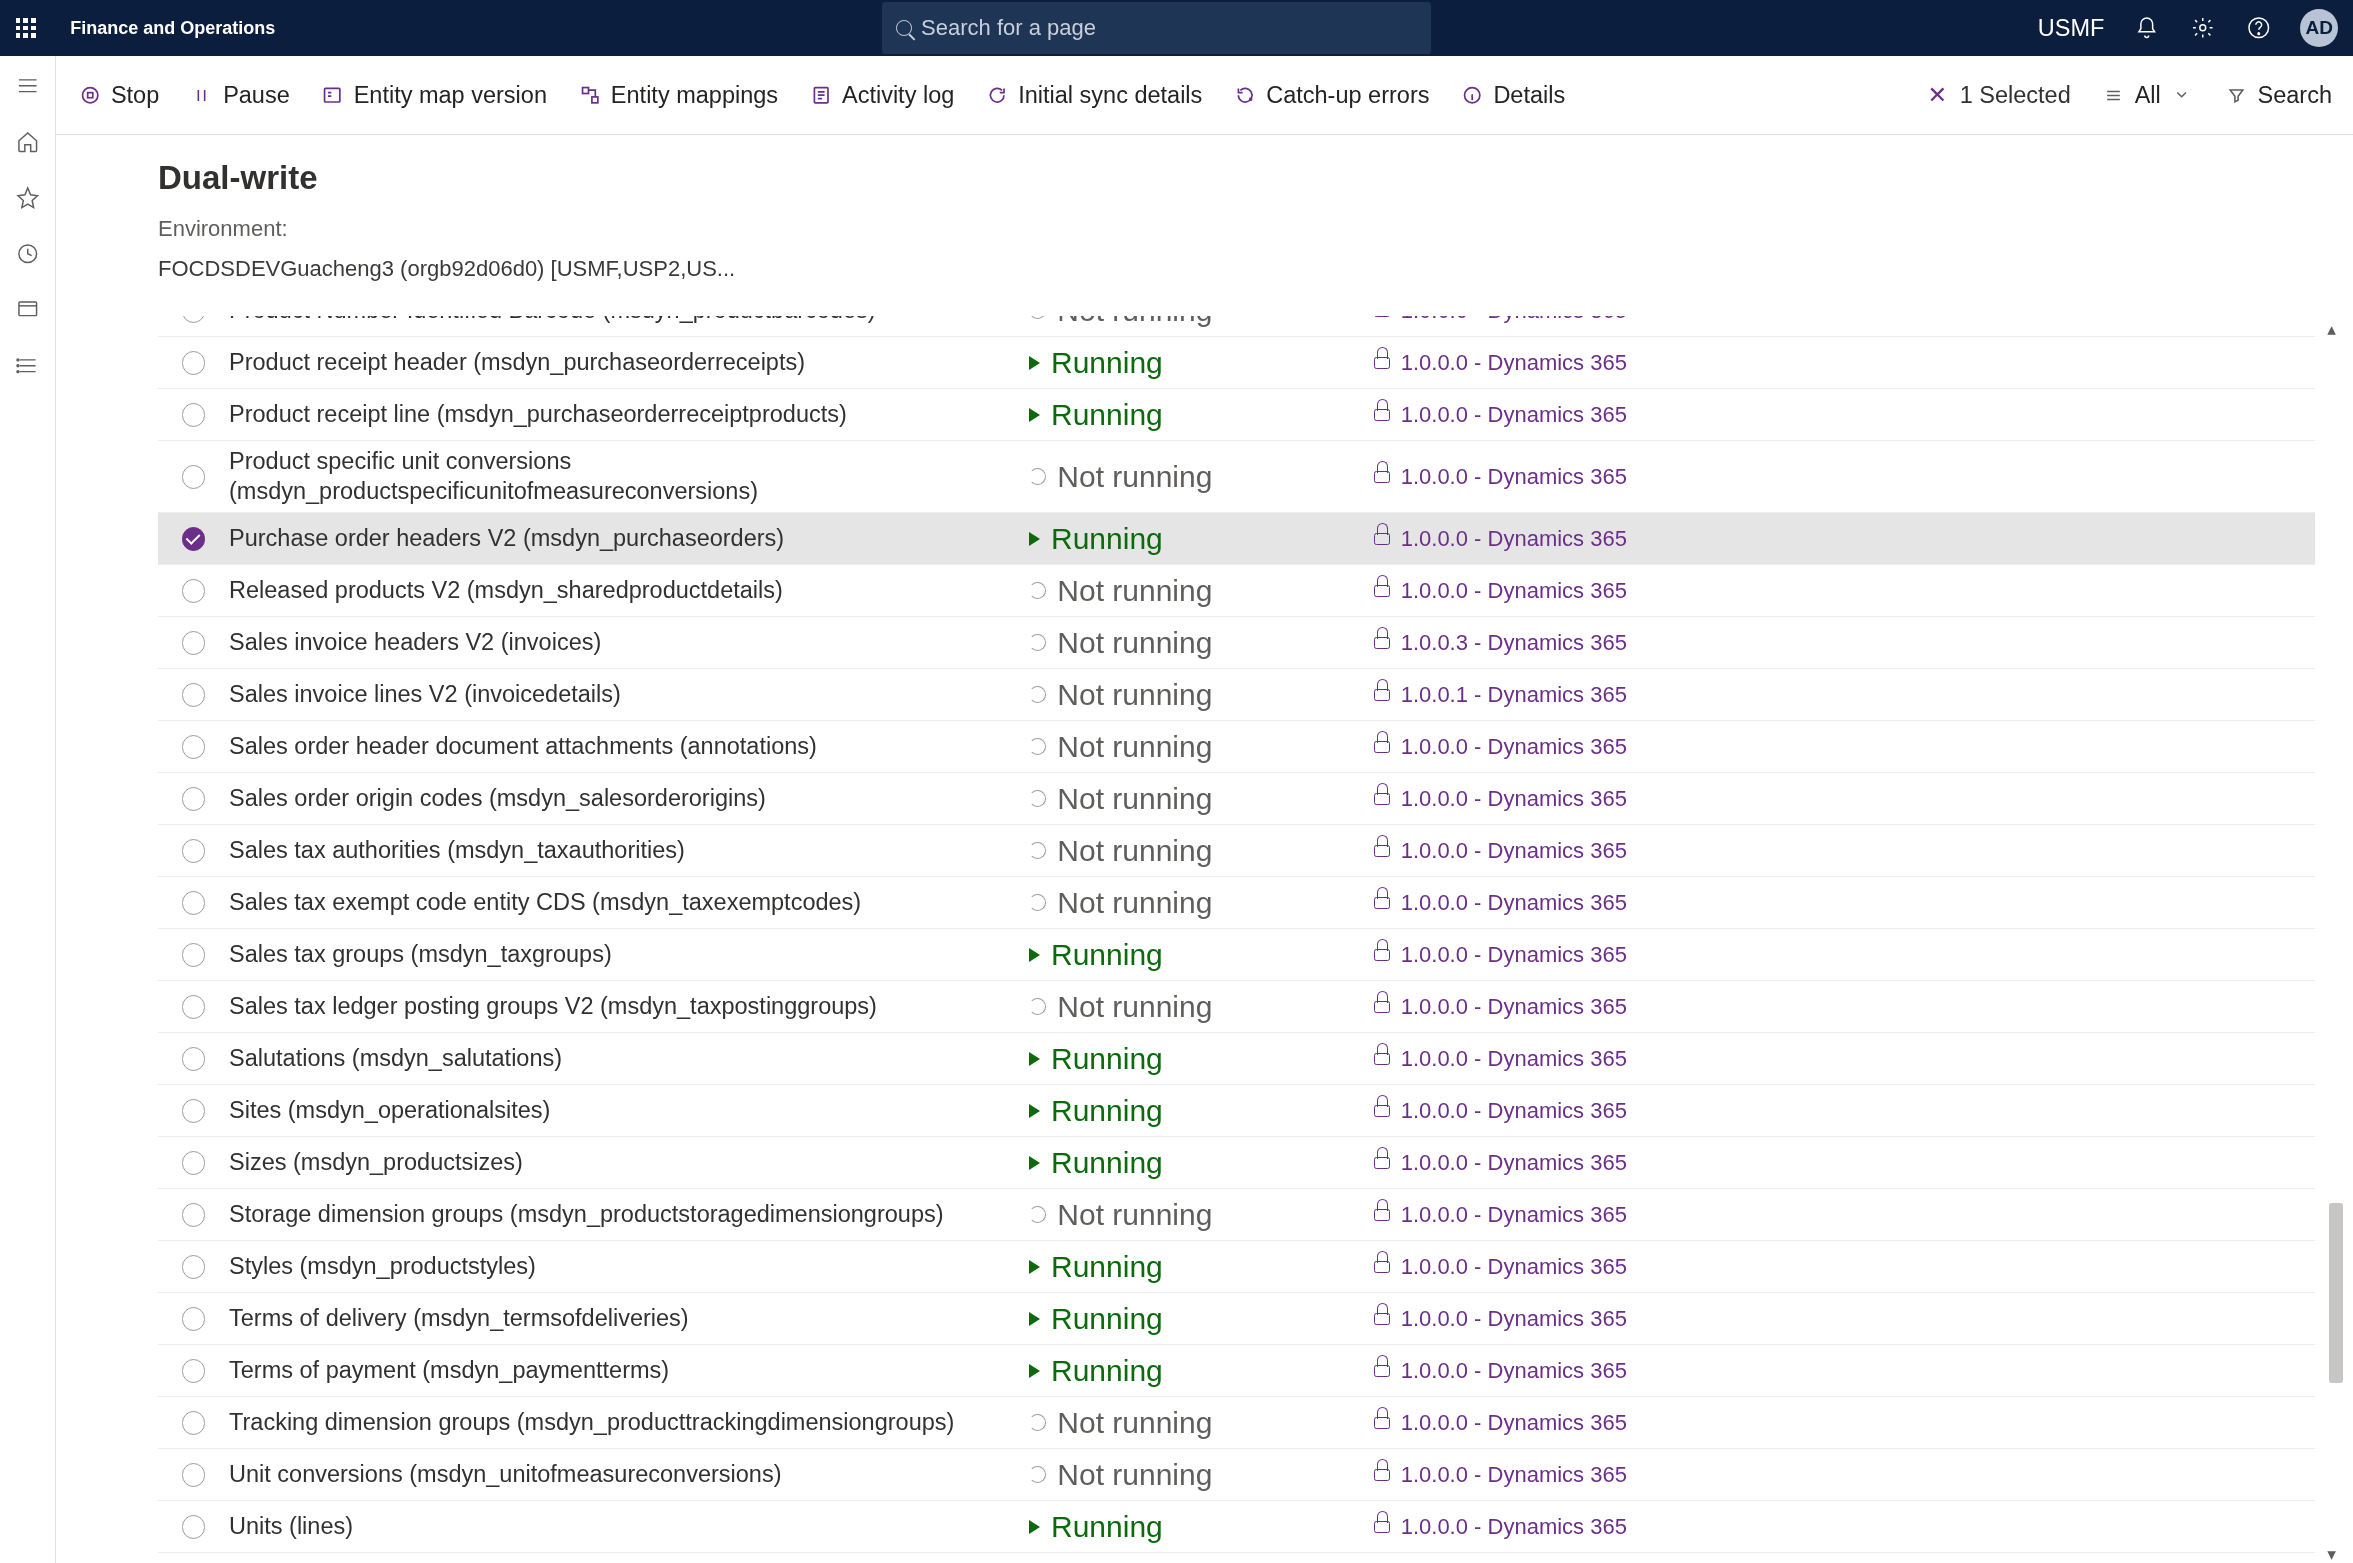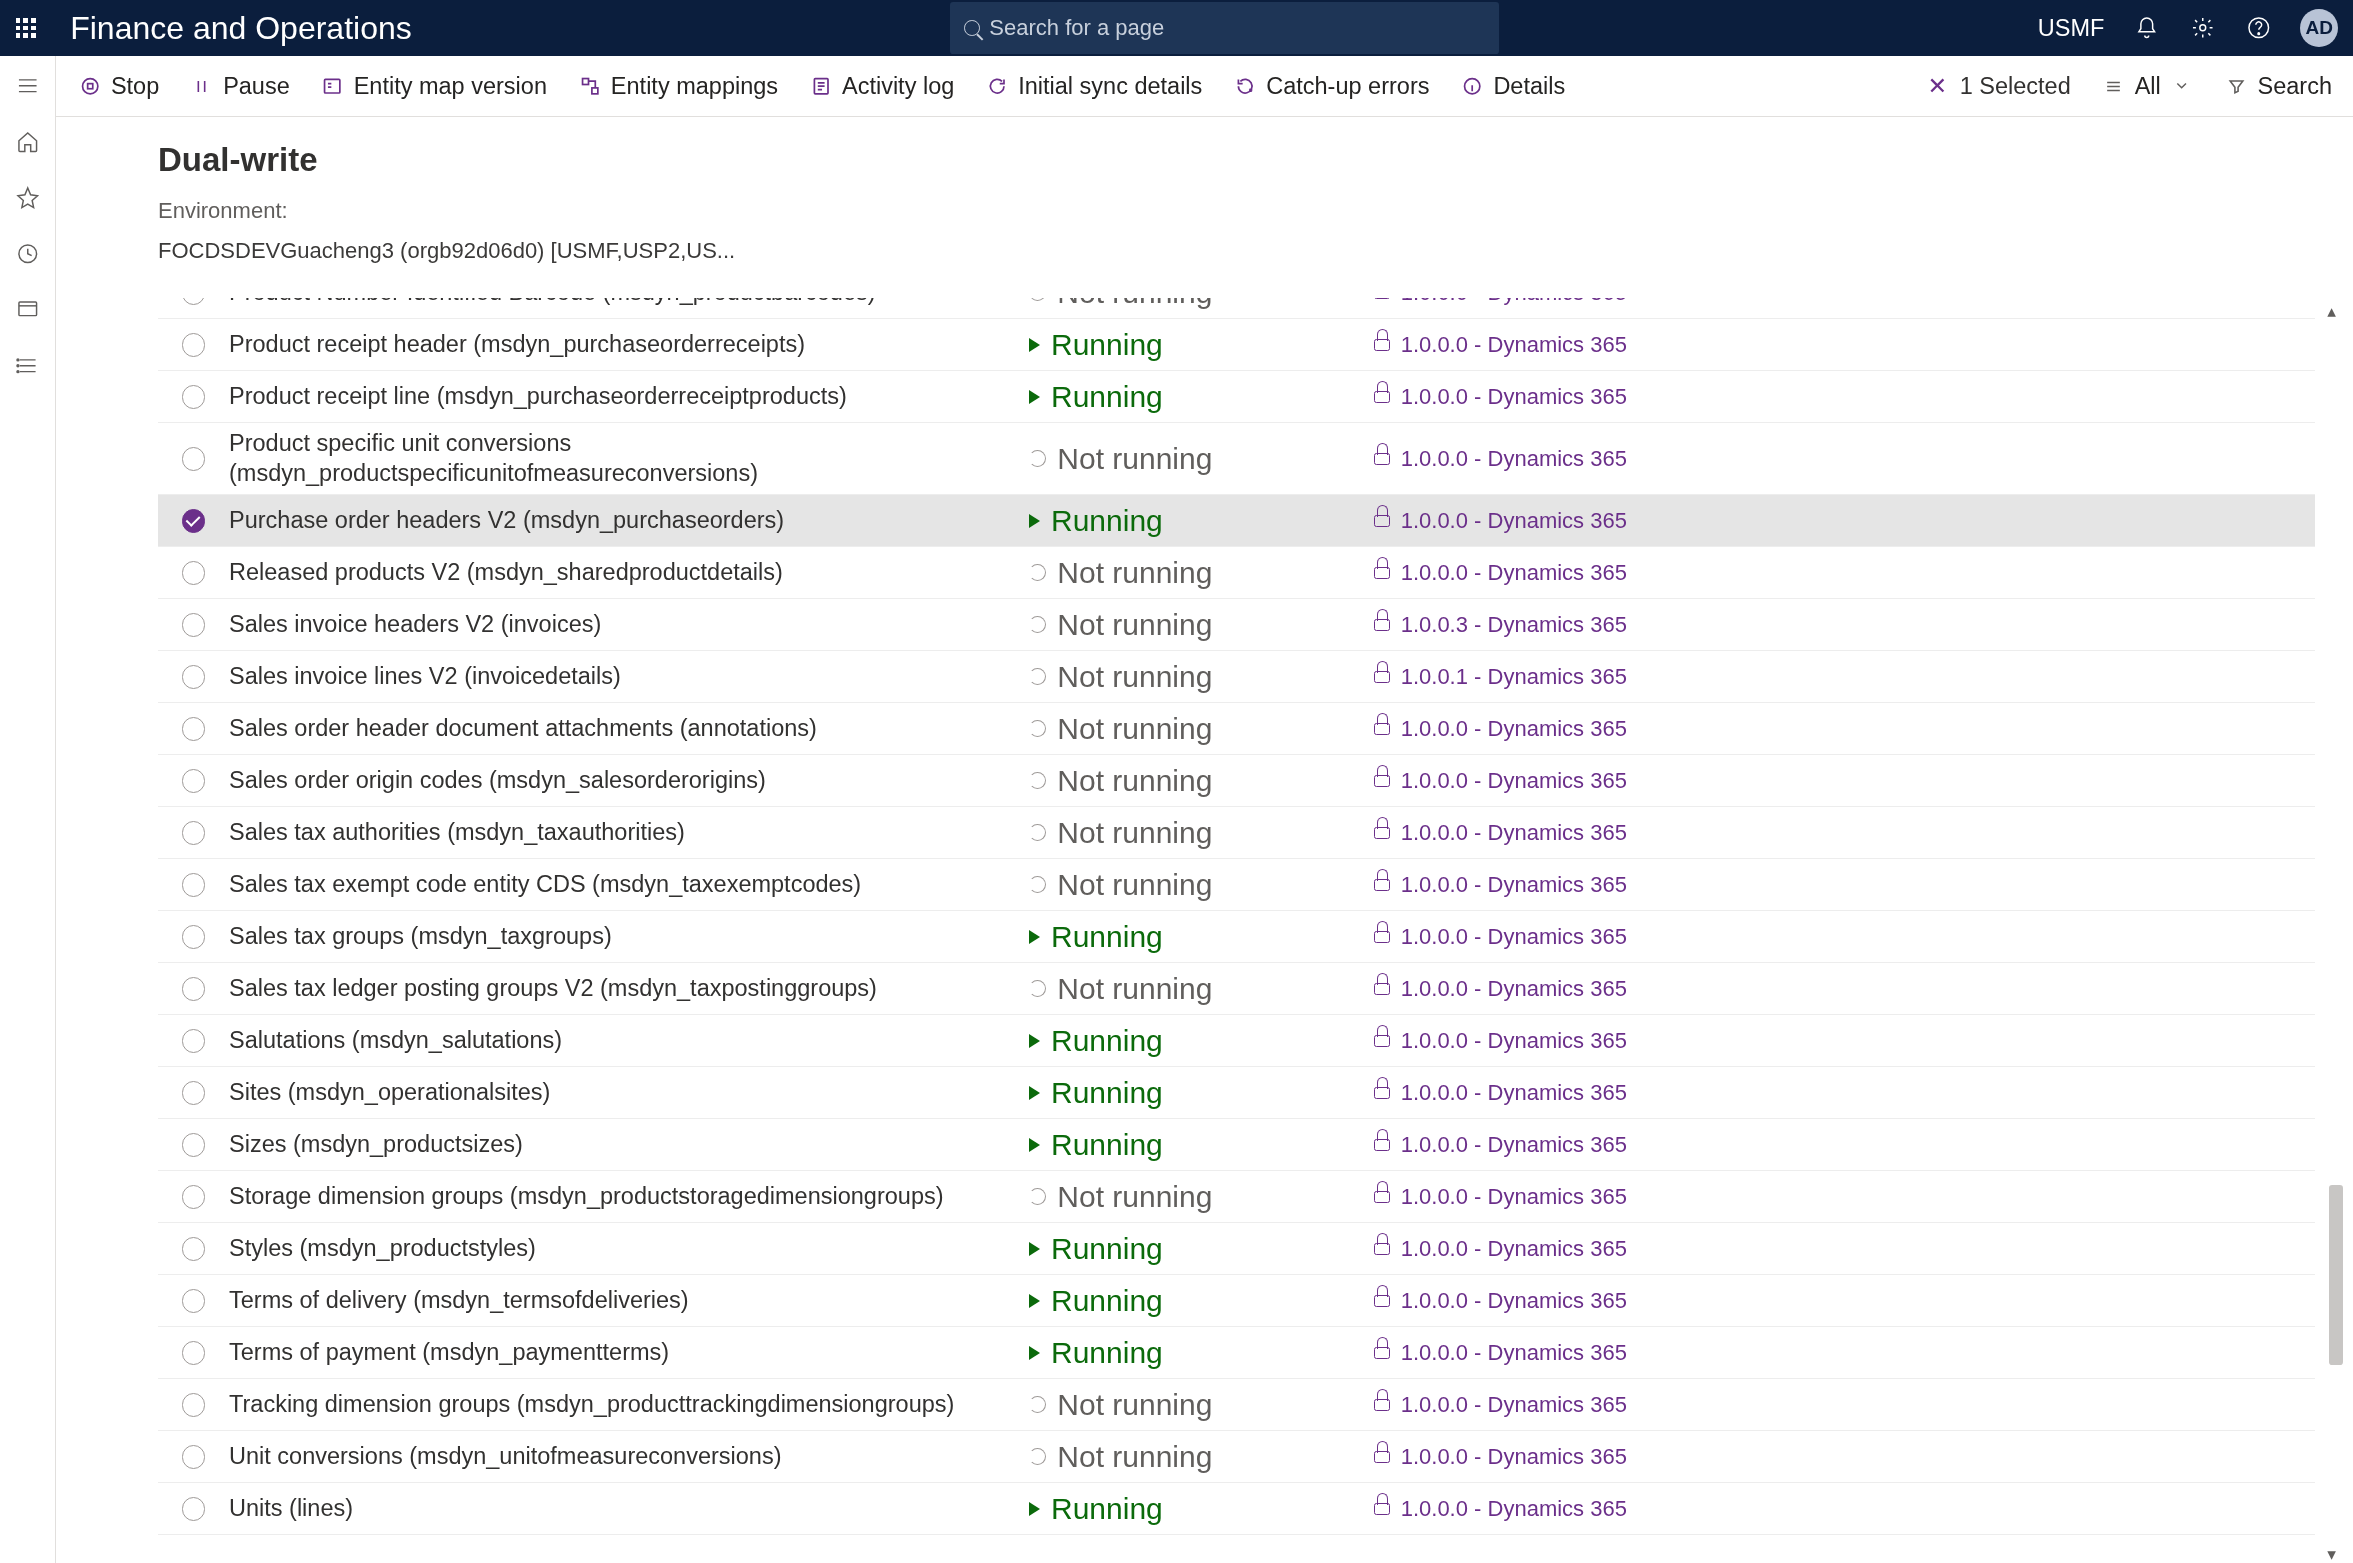--- a/index.html
+++ b/index.html
@@ -3,39 +3,39 @@
 <meta charset="utf-8">
 <style>
   * { box-sizing: border-box; margin: 0; padding: 0; }
   html, body { height: 100%; font-family: "Segoe UI", Arial, sans-serif; font-size: 10.2px; color: #323130; background:#fff; }
   body { display: flex; flex-direction: column; width: 2354px; height: 1564px; overflow:hidden;}
 
   
   .topbar { height: 56px; background: #0b1e3d; color: #fff; display:flex; align-items:center; padding: 0 15.7px; gap:23.5px; font-size:23.5px;}
   .waffle { width:31px; display:grid; grid-template-columns:repeat(3,4.7px); grid-template-rows:repeat(3,4.7px); gap:3.1px;}
   .waffle span{background:#fff; width:4.7px;height:4.7px;}
-  .app-title{font-weight:400; font-size:32px;}
+  .app-title{font-weight:700; font-size:18px;}
   .search-box{ margin-left:auto; margin-right:auto; width:549px; height:52px; background:#1e3556; border-radius:3.1px; display:flex; align-items:center; padding:0 14px; gap:9.4px; color:#c8d0dc;}
   .search-box .mag{width:15.7px;height:15.7px; border:1.6px solid #c8d0dc; border-radius:50%; position:relative;}
   .search-box .mag::after{content:""; position:absolute; width:7.8px;height:1.6px; background:#c8d0dc; transform:rotate(45deg); bottom:-3.1px; right:-4.7px;}
   .search-box span{font-size:22px;}
   .top-right{display:flex; align-items:center; gap:28px; font-size:23.5px;}
   .top-icon{width:28px;height:28px; display:flex;align-items:center;justify-content:center; color:#fff; cursor:pointer;}
   .avatar{width:38px;height:38px;border-radius:50%; background:#b8c3d6; color:#0b1e3d; display:flex;align-items:center;justify-content:center; font-weight:600; font-size:19px;}
 
   
   .shell{flex:1; display:flex; overflow:hidden;}
   .leftrail{width:56px; border-right:0.8px solid #e1dfdd; display:flex; flex-direction:column; align-items:center; padding-top:15.7px; gap:28px;}
   .rail-icon{width:28px;height:28px; color:#605e5c; display:flex;align-items:center;justify-content:center; cursor:pointer;}
   .rail-icon svg{width:23.5px;height:23.5px; stroke:#605e5c; fill:none; stroke-width:1.5;}
 
   .content{flex:1; display:flex; flex-direction:column; overflow:hidden;}
 
   
-  .actionbar{height:61px; border-bottom:0.8px solid #e1dfdd; display:flex; align-items:center; padding:0 22px; gap:31px;}
+  .actionbar{height:79px; border-bottom:0.8px solid #e1dfdd; display:flex; align-items:center; padding:0 22px; gap:31px;}
   .action{display:flex; align-items:center; gap:9.4px; font-size:23.5px; color:#252423; cursor:pointer;}
   .action .ic{width:23.5px;height:23.5px; display:flex;align-items:center;justify-content:center; color:#6b2f8a;}
   .action .ic svg{stroke:#6b2f8a; fill:none; stroke-width:2;}
   .action.plain .ic svg{stroke:#605e5c;}
   .spacer{flex:1;}
   .sel-count{display:flex;align-items:center;gap:12.6px;font-size:23.5px;}
   .sel-count .x{color:#6b2f8a; font-size:23.5px;}
 
   
   .page-header{padding:23.5px 102px 7.8px 102px;}

